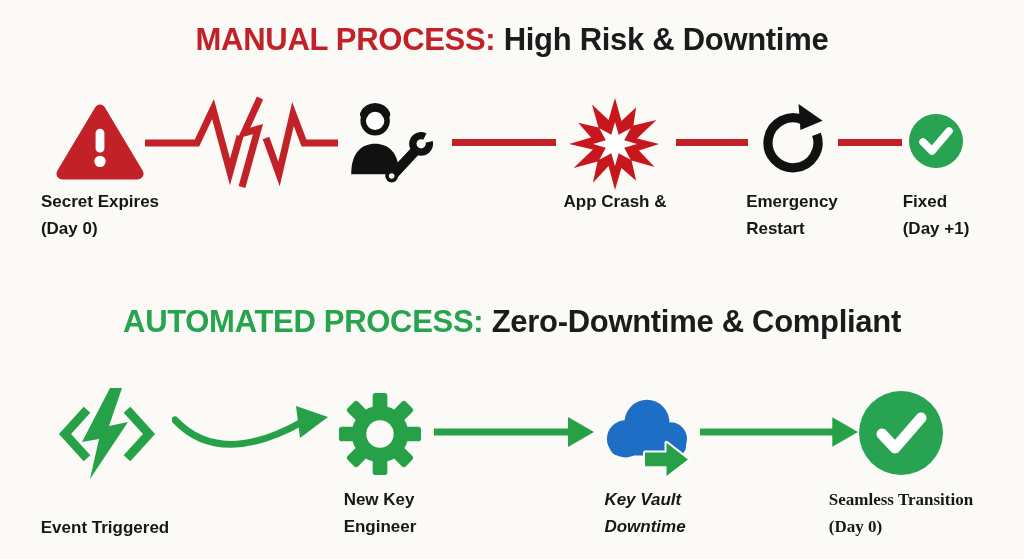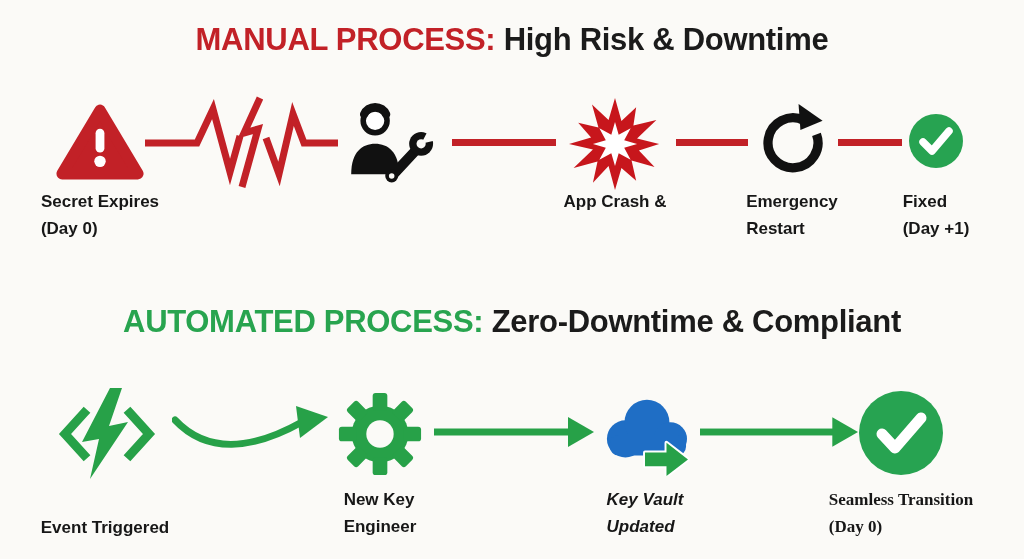--- a/index.html
+++ b/index.html
@@ -150,20 +150,20 @@
 
   <div class="step-label" style="left:105px;top:486px;margin-top:28px;">
     <div>Event Triggered</div>
   </div>
   <div class="step-label" style="left:380px;top:486px;">
     <div>New Key</div>
     <div>Engineer</div>
   </div>
   <div class="step-label" style="left:645px;top:486px;font-style:italic;">
     <div>Key Vault</div>
-    <div>Updated</div>
+    <div>Downtime</div>
   </div>
   <div class="step-label" style="left:901px;top:486px;font-family:Liberation Serif, serif;">
     <div>Seamless Transition</div>
     <div>(Day 0)</div>
   </div>
 
 </div>
 
 </body></html>

